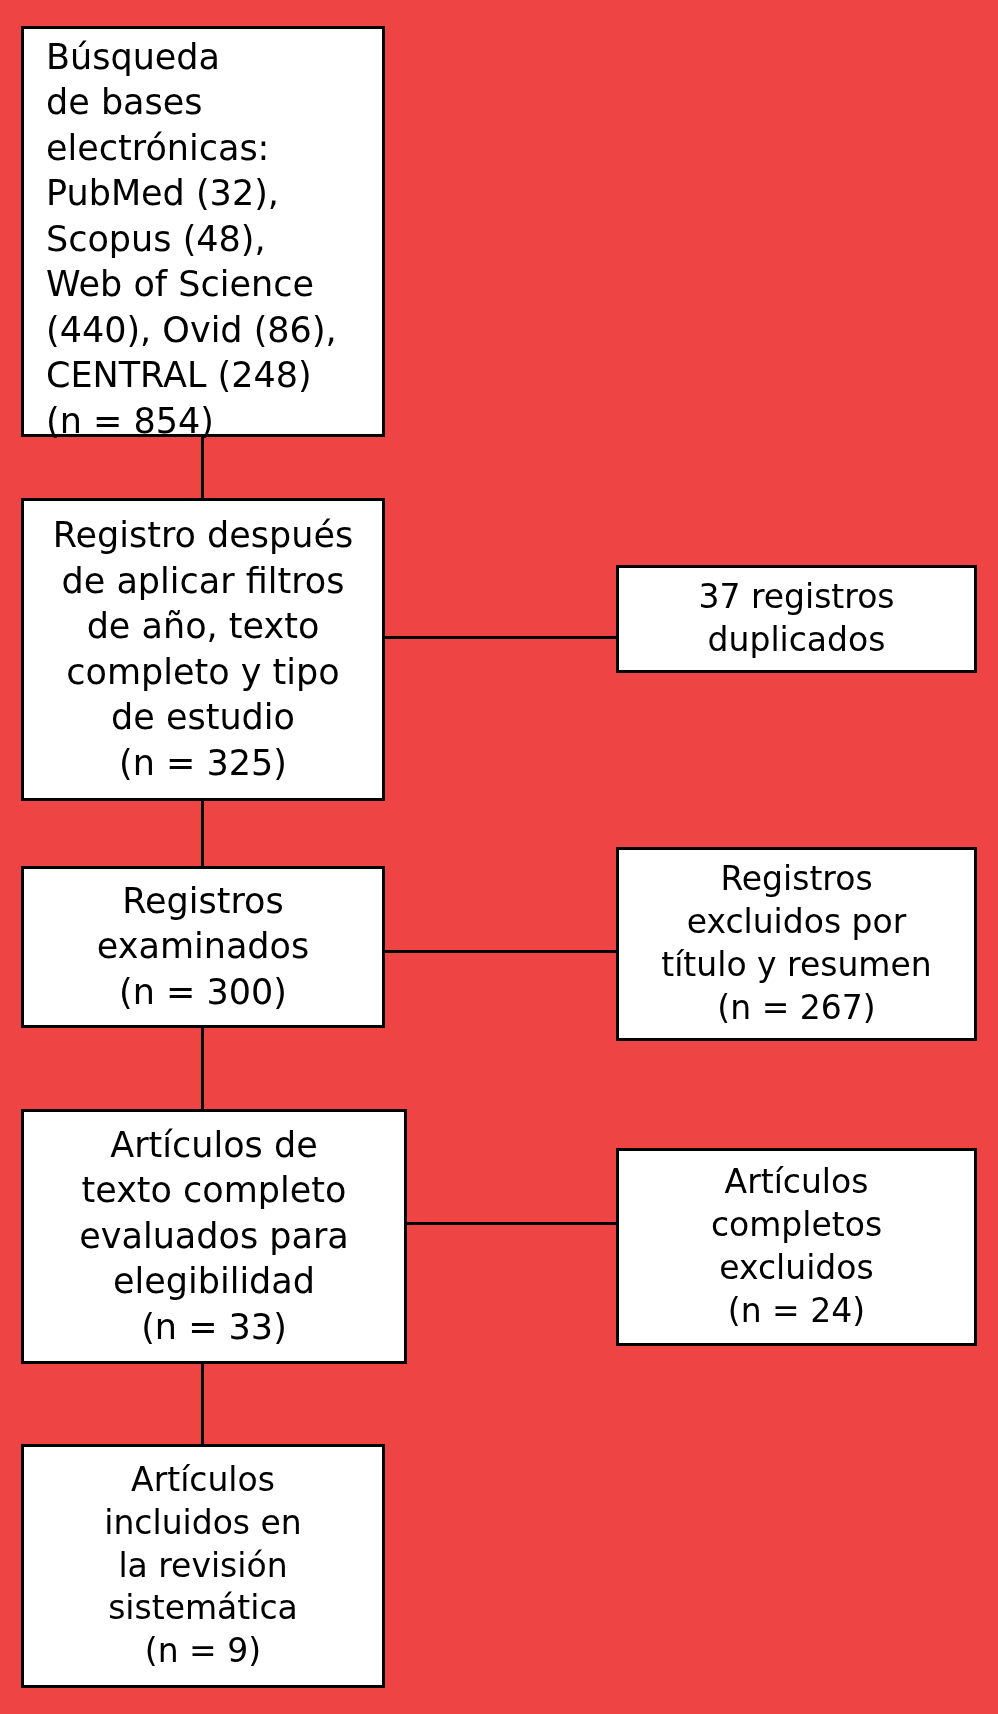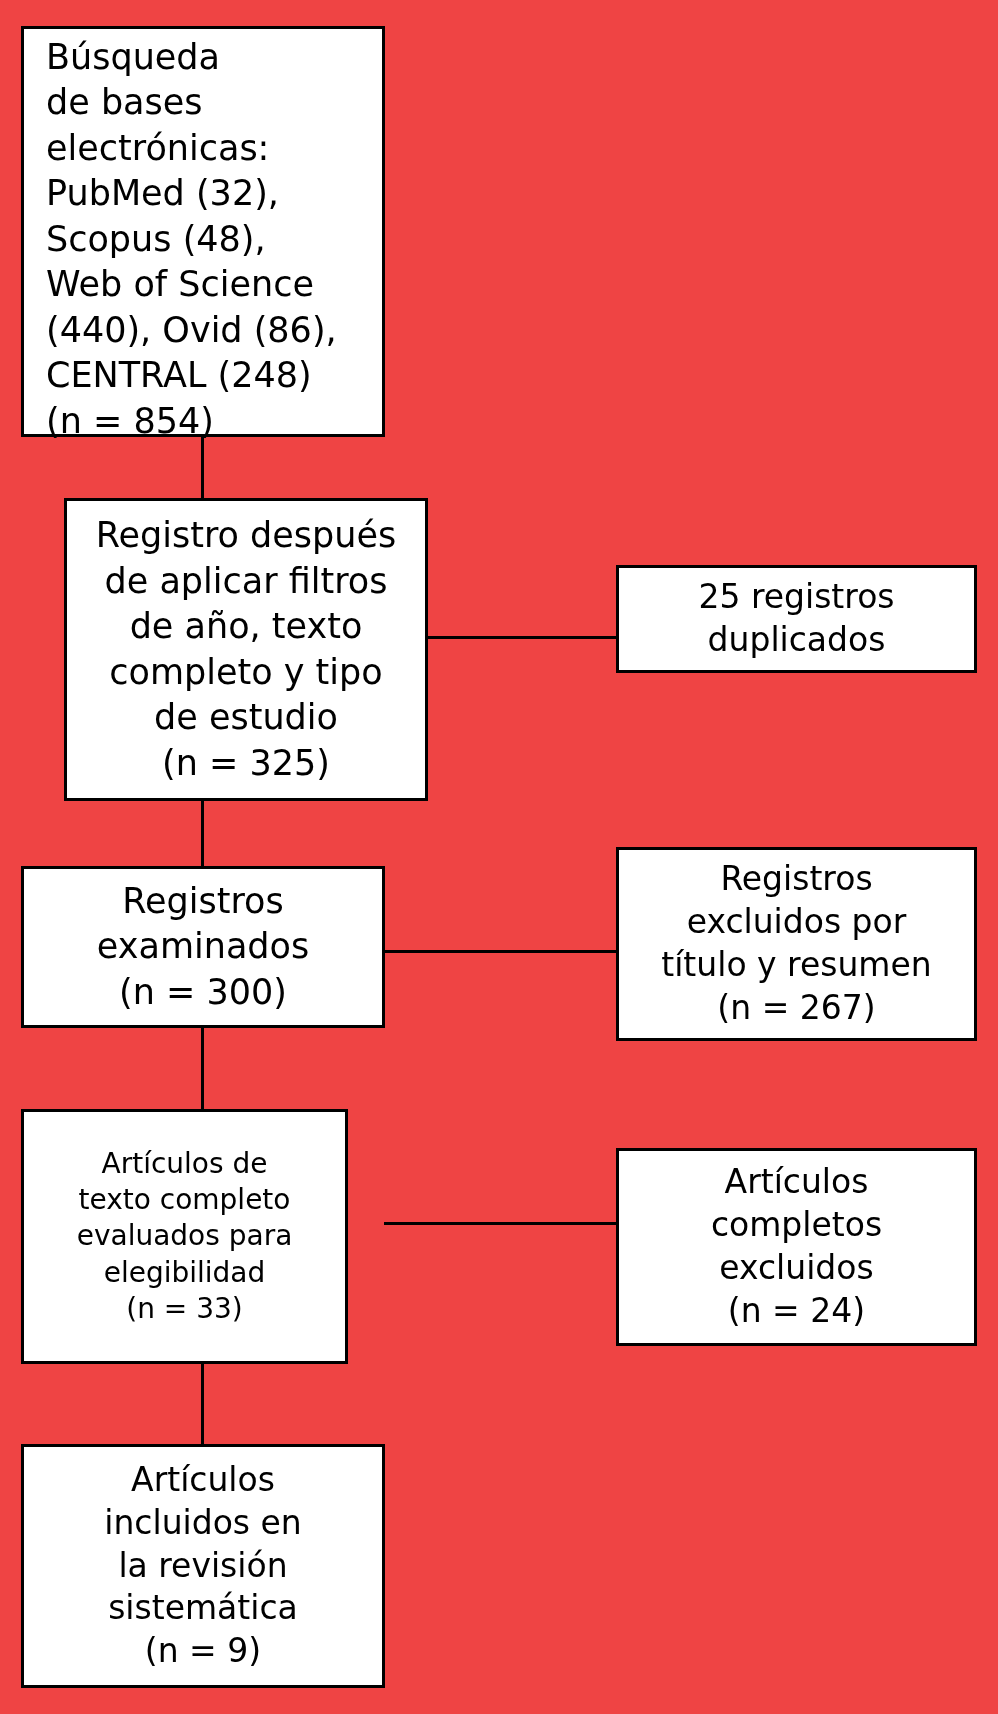--- a/index.html
+++ b/index.html
@@ -46,29 +46,29 @@
   .connector.v { width: 3px; }
   .connector.h { height: 3px; }
 
   
   #node-identification {
     left: 21px;  top: 26px;   width: 364px; height: 411px;
     font-size: 35px; padding: 16px 0 0 22px;
   }
   #node-filtered {
     left: 21px;  top: 498px;  width: 364px; height: 303px;
-    font-size: 35px; padding: 0 8px; margin-left: 43px;
+    font-size: 35px; padding: 0 8px;
   }
   #node-screened {
     left: 21px;  top: 866px;  width: 364px; height: 162px;
     font-size: 35px; padding: 0 8px;
   }
   #node-eligibility {
-    left: 21px;  top: 1109px; width: 327px; height: 255px;
-    font-size: 28px; padding: 0 16px;
+    left: 21px;  top: 1109px; width: 386px; height: 255px;
+    font-size: 35px; padding: 0 16px;
   }
   #node-included {
     left: 21px;  top: 1444px; width: 364px; height: 244px;
     font-size: 33px; padding: 0 8px;
   }
 
   
   #node-duplicates {
     left: 616px; top: 565px;  width: 361px; height: 108px;
     font-size: 33px; padding: 0 8px;
@@ -144,21 +144,21 @@
 
   <div class="node" id="node-included">
     <span class="node-text">Artículos
 incluidos en
 la revisión
 sistemática
 (n = 9)</span>
   </div>
 
   <div class="node" id="node-duplicates">
-    <span class="node-text">25 registros
+    <span class="node-text">37 registros
 duplicados</span>
   </div>
 
   <div class="node" id="node-excluded-title">
     <span class="node-text">Registros
 excluidos por
 título y resumen
 (n = 267)</span>
   </div>
 

